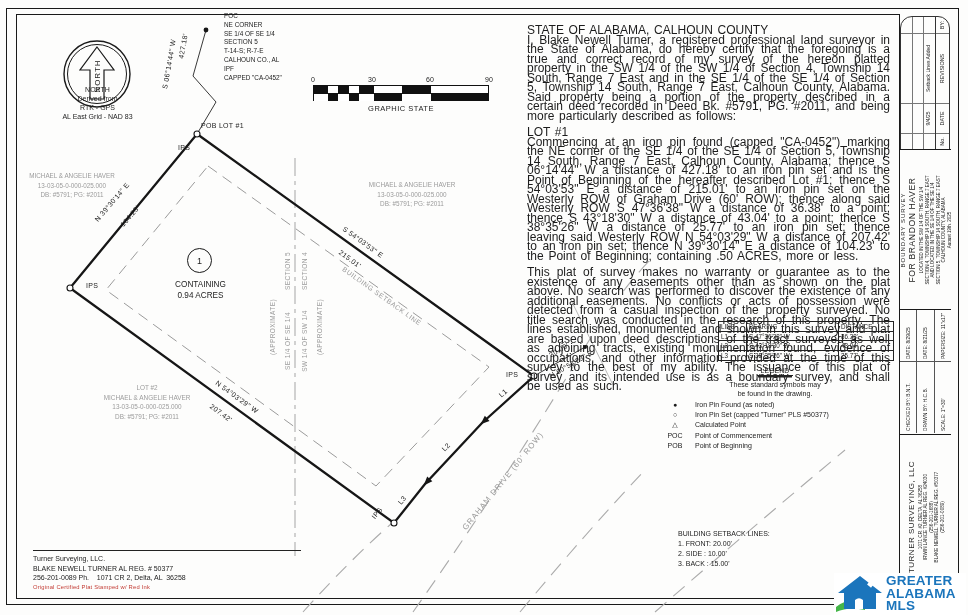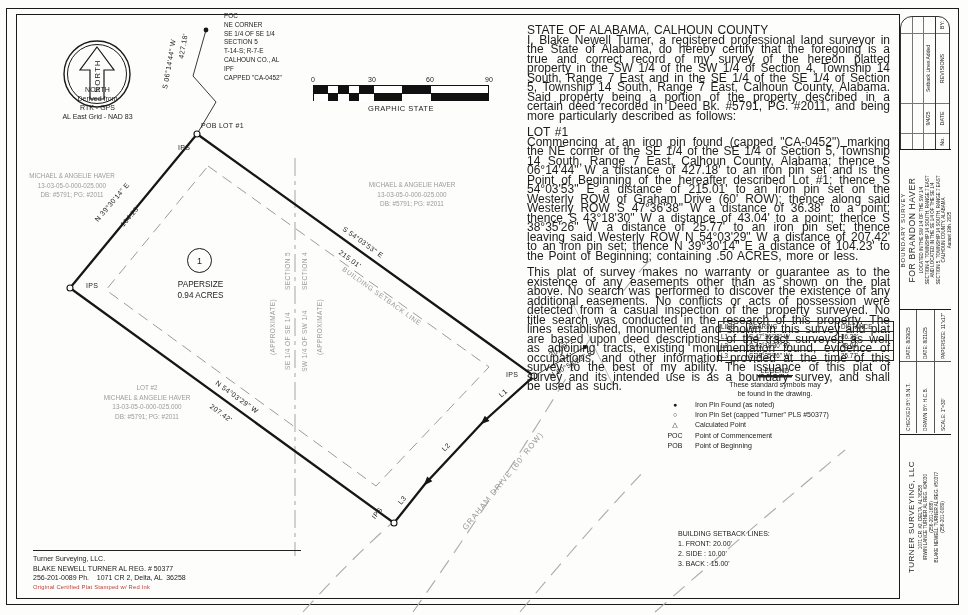--- a/index.html
+++ b/index.html
@@ -257,21 +257,21 @@
     <span class="rednote" style="display:block;">Original Certified Plat Stamped w/ Red Ink</span>
   </div>
 
   <div class="hl" style="left:201px;top:122px;">POB LOT #1</div>
   <div class="hl" style="left:178px;top:144px;">IPS</div>
   <div class="hl" style="left:86px;top:282px;">IPS</div>
   <div class="hl" style="left:506px;top:371px;">IPS</div>
 
   <div class="lotcircle">1</div>
   <div class="cblock" style="left:152px;top:279px;width:97px;font-size:8.2px;line-height:11px;">
-    <span style="display:block;">PAPERSIZE</span>
+    <span style="display:block;">CONTAINING</span>
     <span style="display:block;">0.94 ACRES</span>
   </div>
 
   <div class="cblock gray" style="left:18px;top:171px;width:108px;font-size:6.3px;line-height:9.5px;">
     <span style="display:block;">MICHAEL &amp; ANGELIE HAVER</span>
     <span style="display:block;">13-03-05-0-000-025.000</span>
     <span style="display:block;">DB: #5791; PG: #2011</span>
   </div>
   <div class="cblock gray" style="left:352px;top:180px;width:120px;font-size:6.4px;line-height:9.5px;">
     <span style="display:block;">MICHAEL &amp; ANGELIE HAVER</span>
@@ -373,14 +373,27 @@
         <span class="nm">TURNER SURVEYING, LLC</span>
         <span class="ad">1071 CR. #2, DELTA, AL 36258</span>
         <span class="ad">IRWIN LANCE TURNER AL REG. #24030</span>
         <span class="ad">(256-201-1688)</span>
         <span class="ad">BLAKE NEWELL TURNER AL REG. #50377</span>
         <span class="ad">(256-201-0089)</span>
       </div>
     </div>
   </div>
 
+  <div class="mls">
+    <svg width="52" height="42" viewBox="0 0 52 42">
+      <path d="M2,34 Q15,24 31,28 L31,37 Q15,33 2,39 Z" fill="#45b649"></path>
+      <path d="M26,3 L48,20 L42,20 L42,36 L10,36 L10,20 L4,20 Z" fill="#1b75bc"></path>
+      <rect x="35" y="6" width="5" height="8" fill="#ffffff" transform="rotate(38 37.5 10)"></rect>
+      <path d="M21,36 L21,27 Q25,23.5 29,27 L29,36 Z" fill="#ffffff"></path>
+    </svg>
+    <div class="mls-txt">
+      <div>GREATER</div>
+      <div>ALABAMA</div>
+      <div>MLS</div>
+    </div>
+  </div>
 
 </div>
 
 </body></html>

